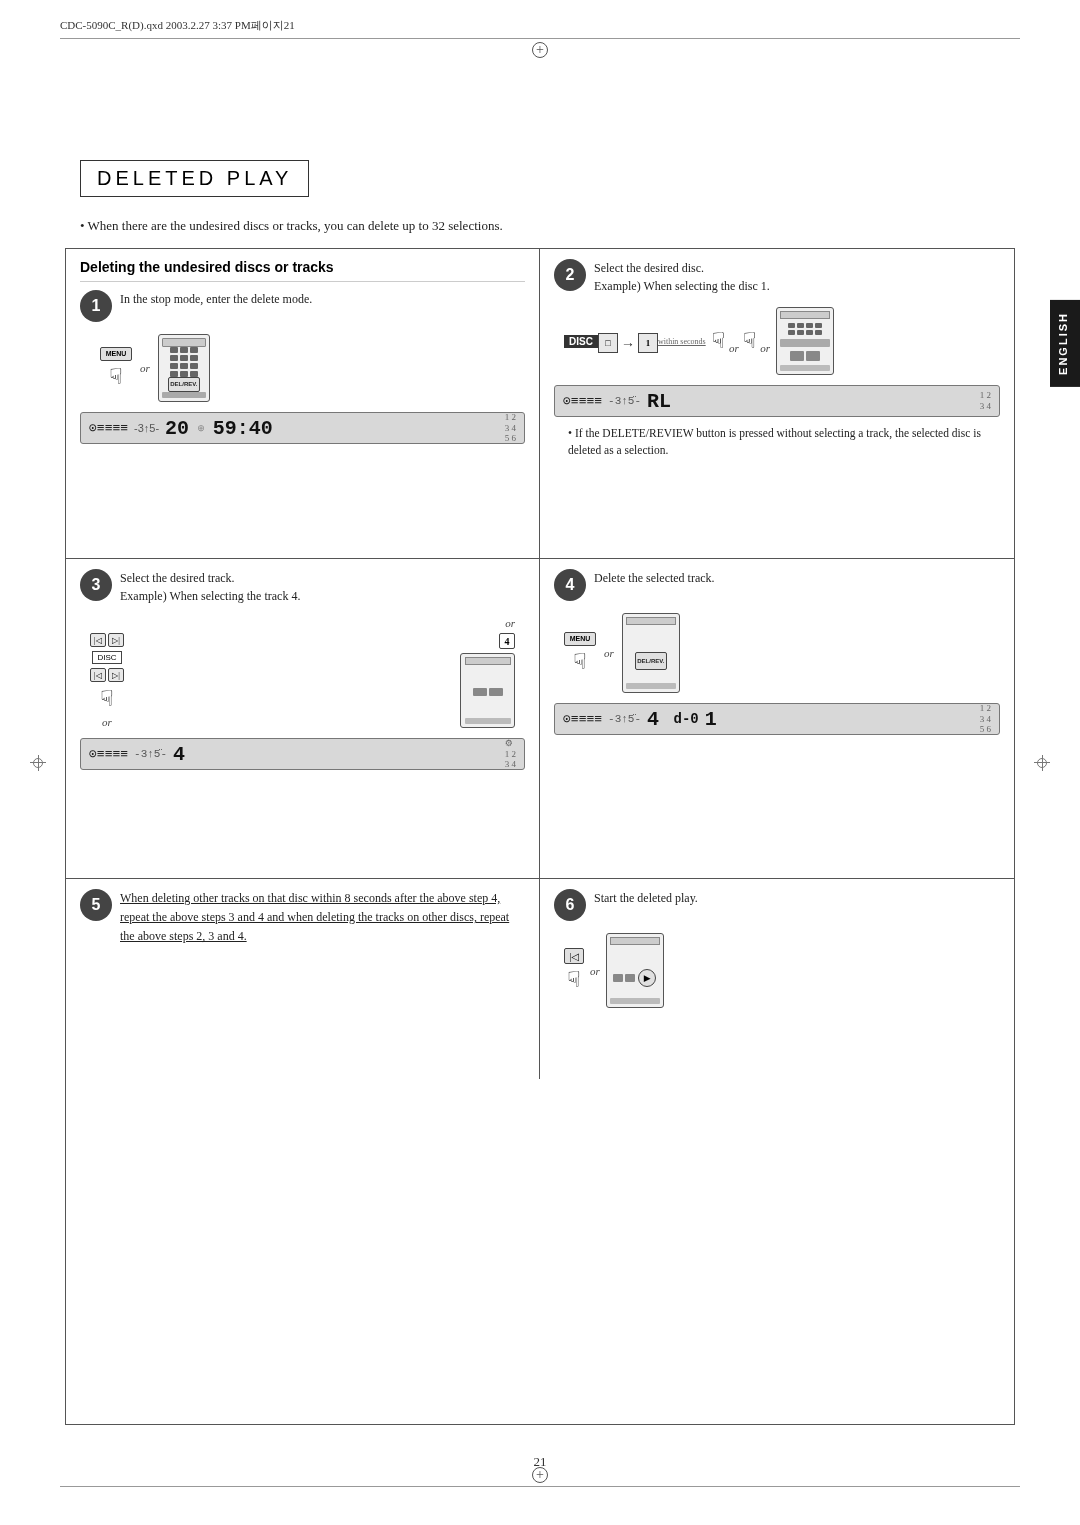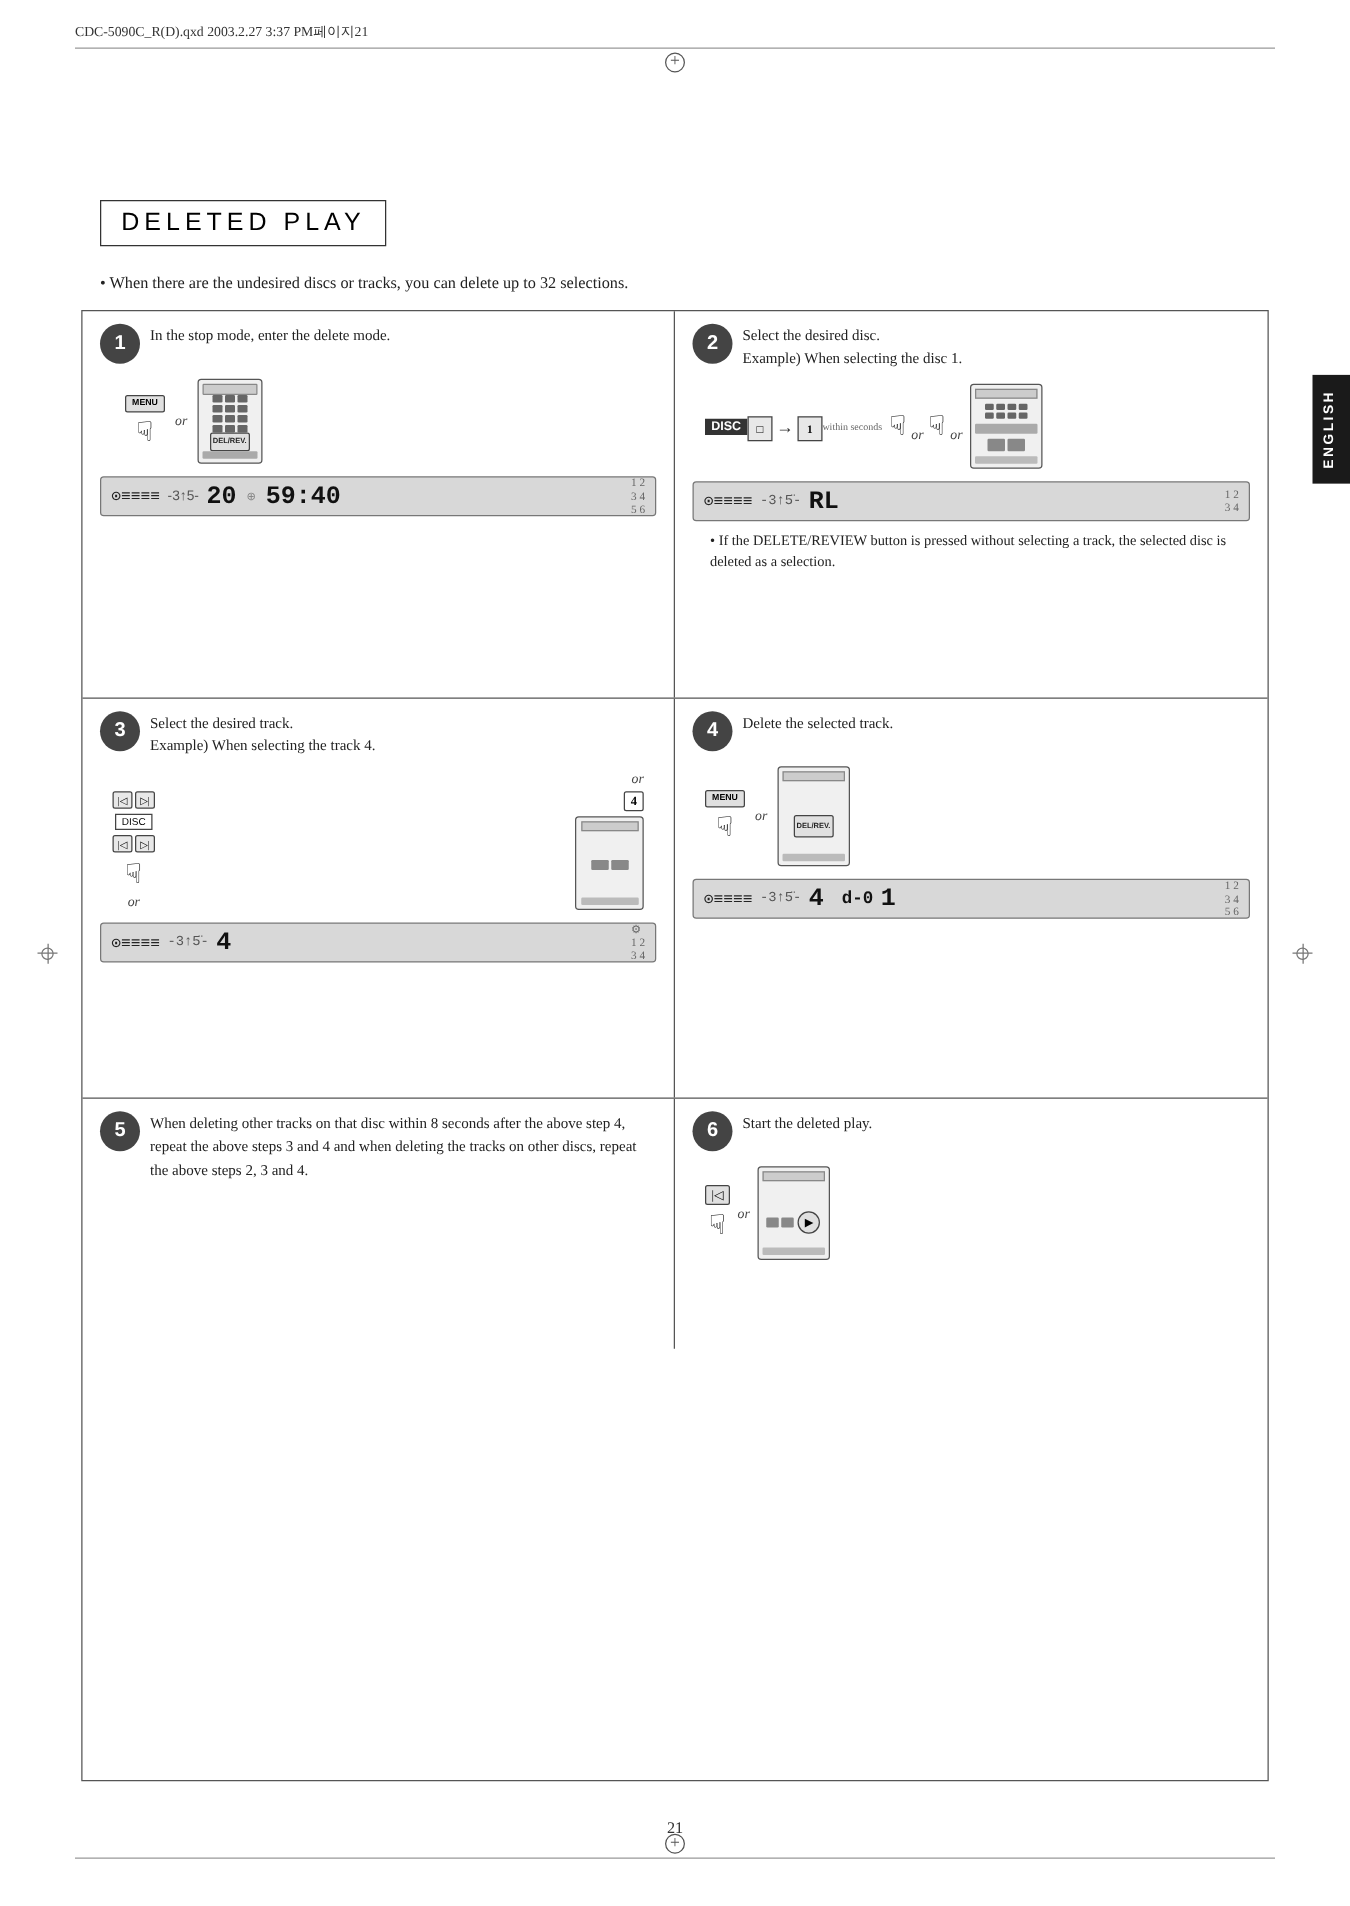--- a/index.html
+++ b/index.html
@@ -332,20 +332,21 @@
       justify-content: space-between;
       padding: 3px;
       flex-shrink: 0;
     }
 
     
     .within-sec {
       font-size: 8px;
       color: #666;
       text-align: right;
+      text-decoration: underline;
     }
 
     
     .del-rev-btn {
       width: 32px;
       height: 18px;
       border: 1.5px solid #444;
       background: #e0e0e0;
       font-size: 6px;
       display: flex;
@@ -407,20 +408,21 @@
 </div>
 
 <div class="intro-text">• When there are the undesired discs or tracks, you can delete up to 32 selections.</div>
 
 <div class="main-box">
 
   <div class="row-section" style="min-height: 310px;">
 
     <div class="col-half">
 
+      <div style="font-size:14px; font-weight:bold; font-family:Arial,sans-serif; margin-bottom:8px; border-bottom:1px solid #ccc; padding-bottom:6px;">Deleting the undesired discs or tracks</div>
 
       <div class="step-row">
         <div class="step-circle">
           <span>1</span>
         </div>
         <div class="step-text">In the stop mode, enter the delete mode.</div>
       </div>
 
       <div class="device-area" style="justify-content:flex-start; padding-left:20px;">
 
@@ -657,21 +659,21 @@
     </div>
   </div>
 
   <div class="row-section" style="min-height:200px;">
 
     <div class="col-half">
       <div class="step-row">
         <div class="step-circle">
           <span>5</span>
         </div>
-        <div class="step-text" style="line-height:1.6;">When deleting other tracks on that disc within 8 seconds after the above step 4, repeat the above steps 3 and 4 and when deleting the tracks on other discs, repeat the above steps 2, 3 and 4.</div>
+        <div class="step-text" style="line-height:1.6;text-decoration:underline;">When deleting other tracks on that disc within 8 seconds after the above step 4, repeat the above steps 3 and 4 and when deleting the tracks on other discs, repeat the above steps 2, 3 and 4.</div>
       </div>
     </div>
 
     <div class="col-half">
       <div class="step-row">
         <div class="step-circle">
           <span>6</span>
         </div>
         <div class="step-text">Start the deleted play.</div>
       </div>

